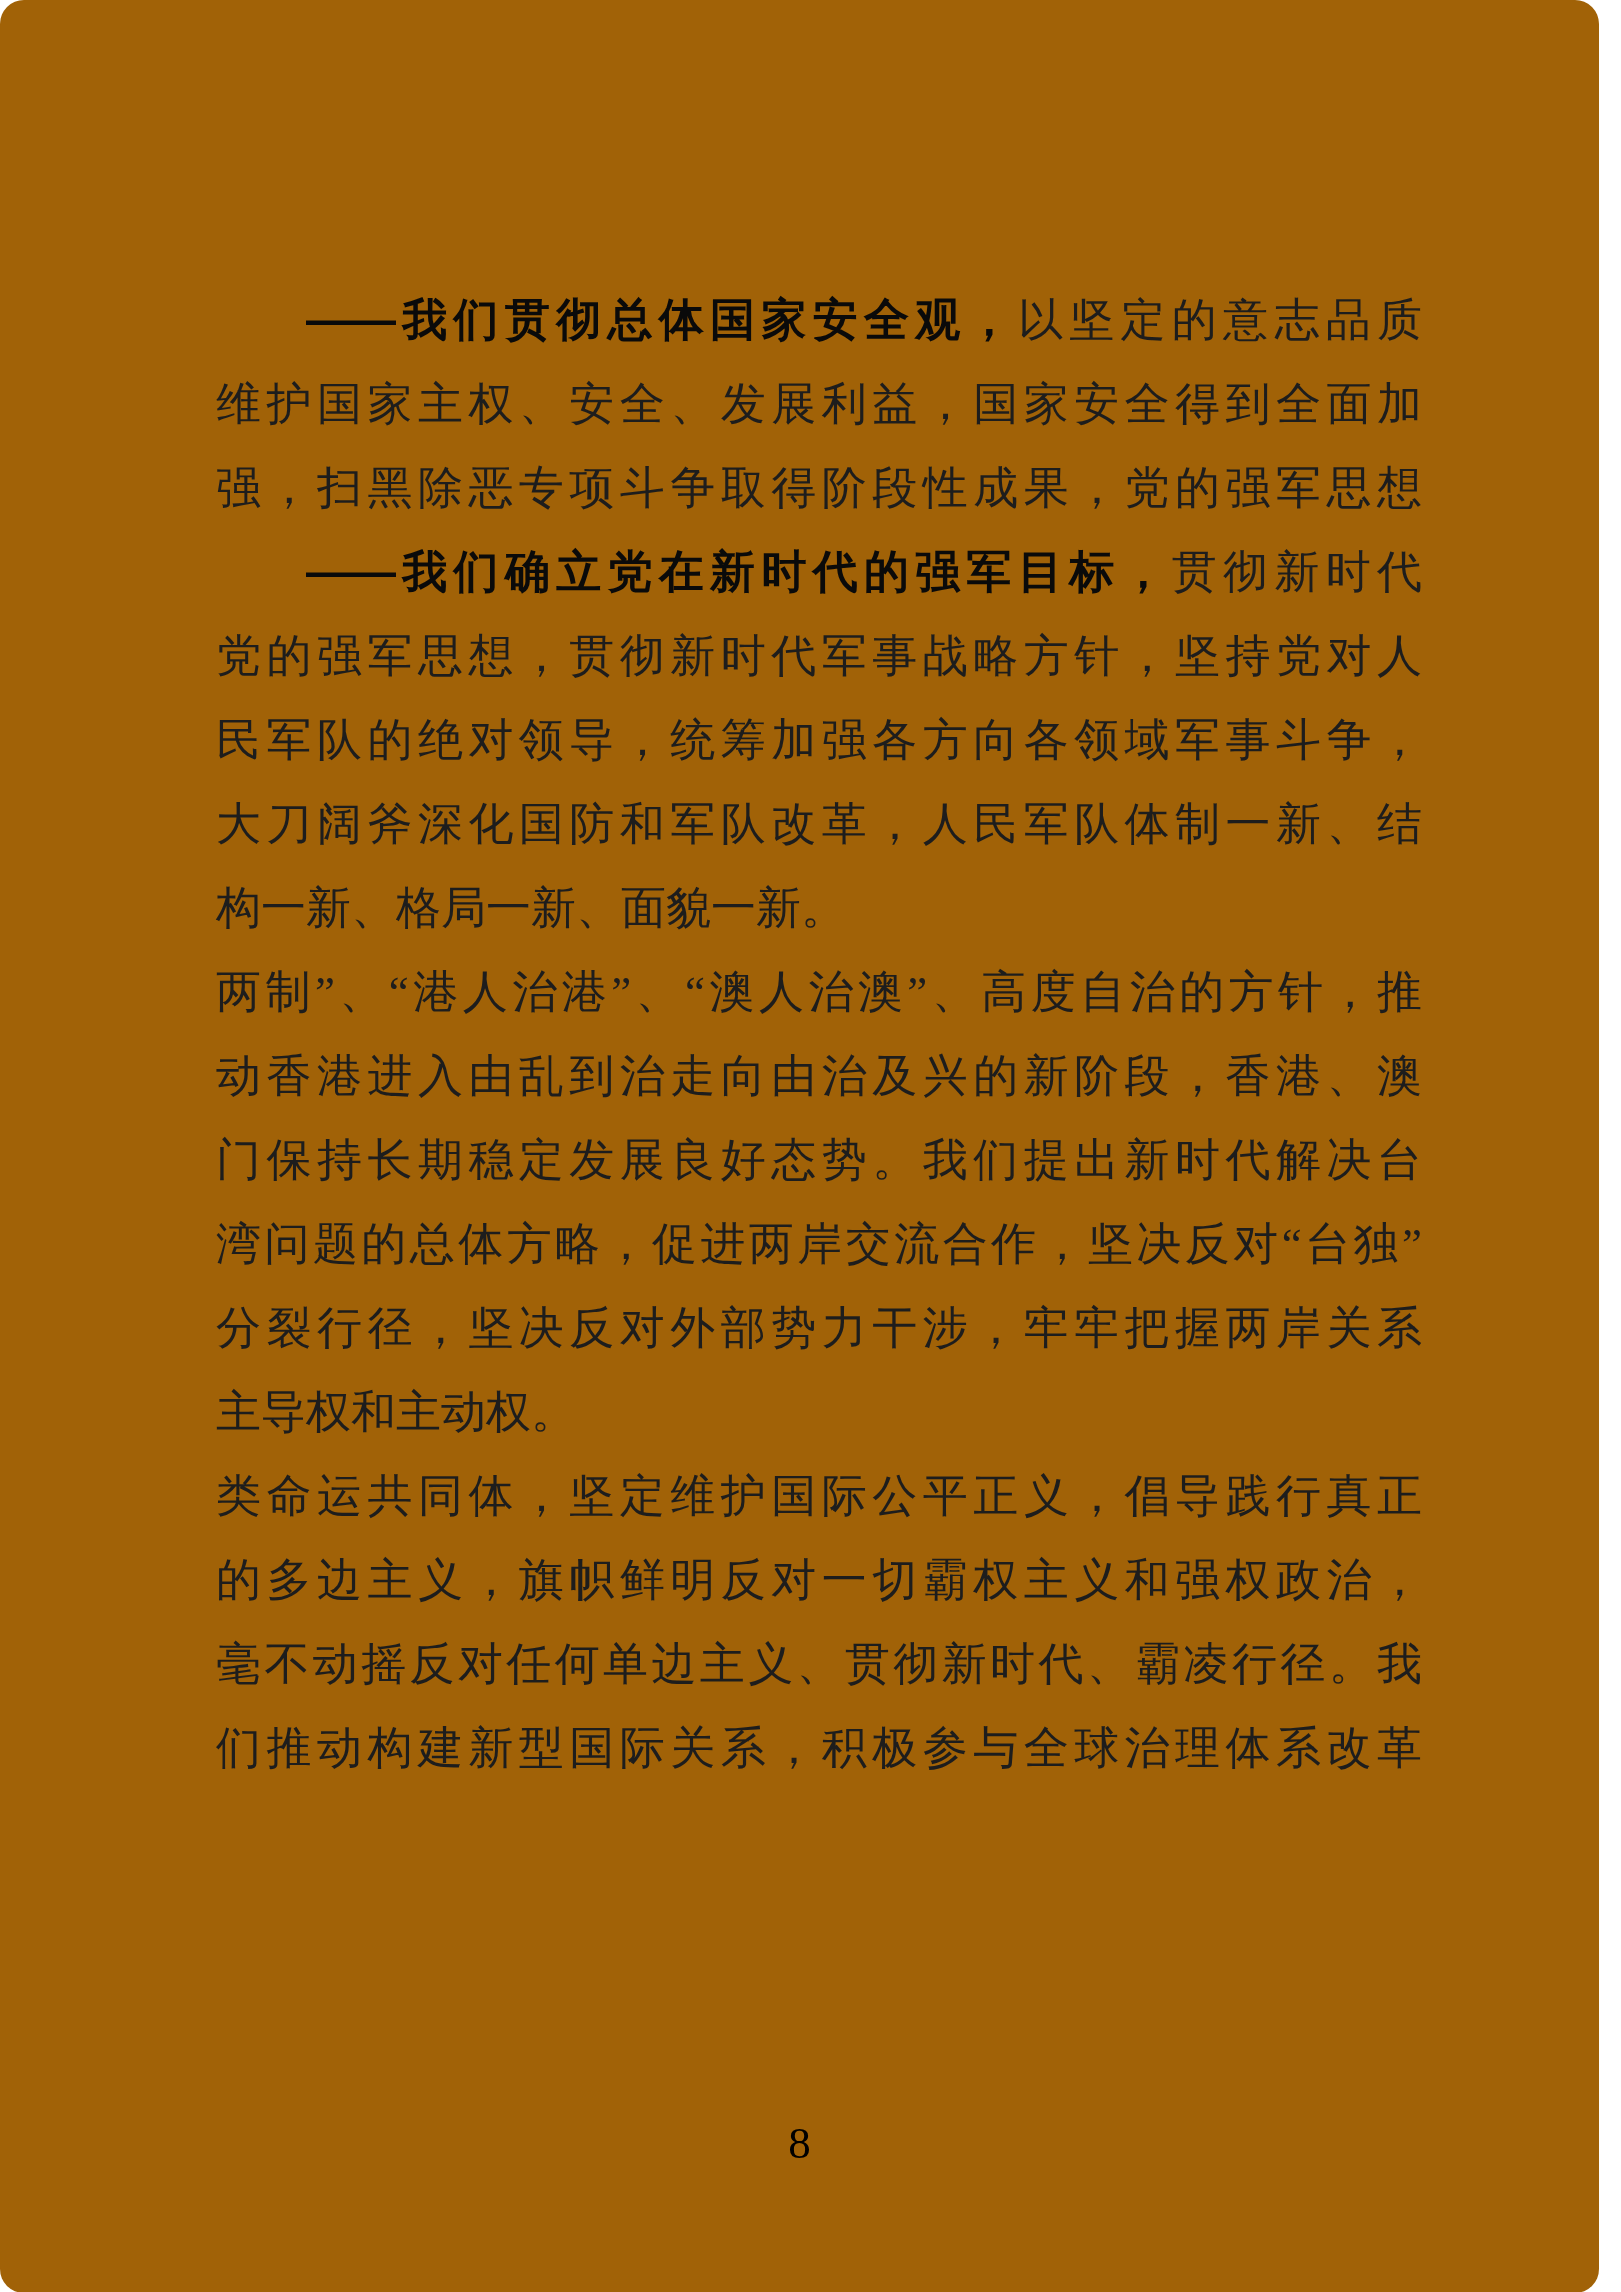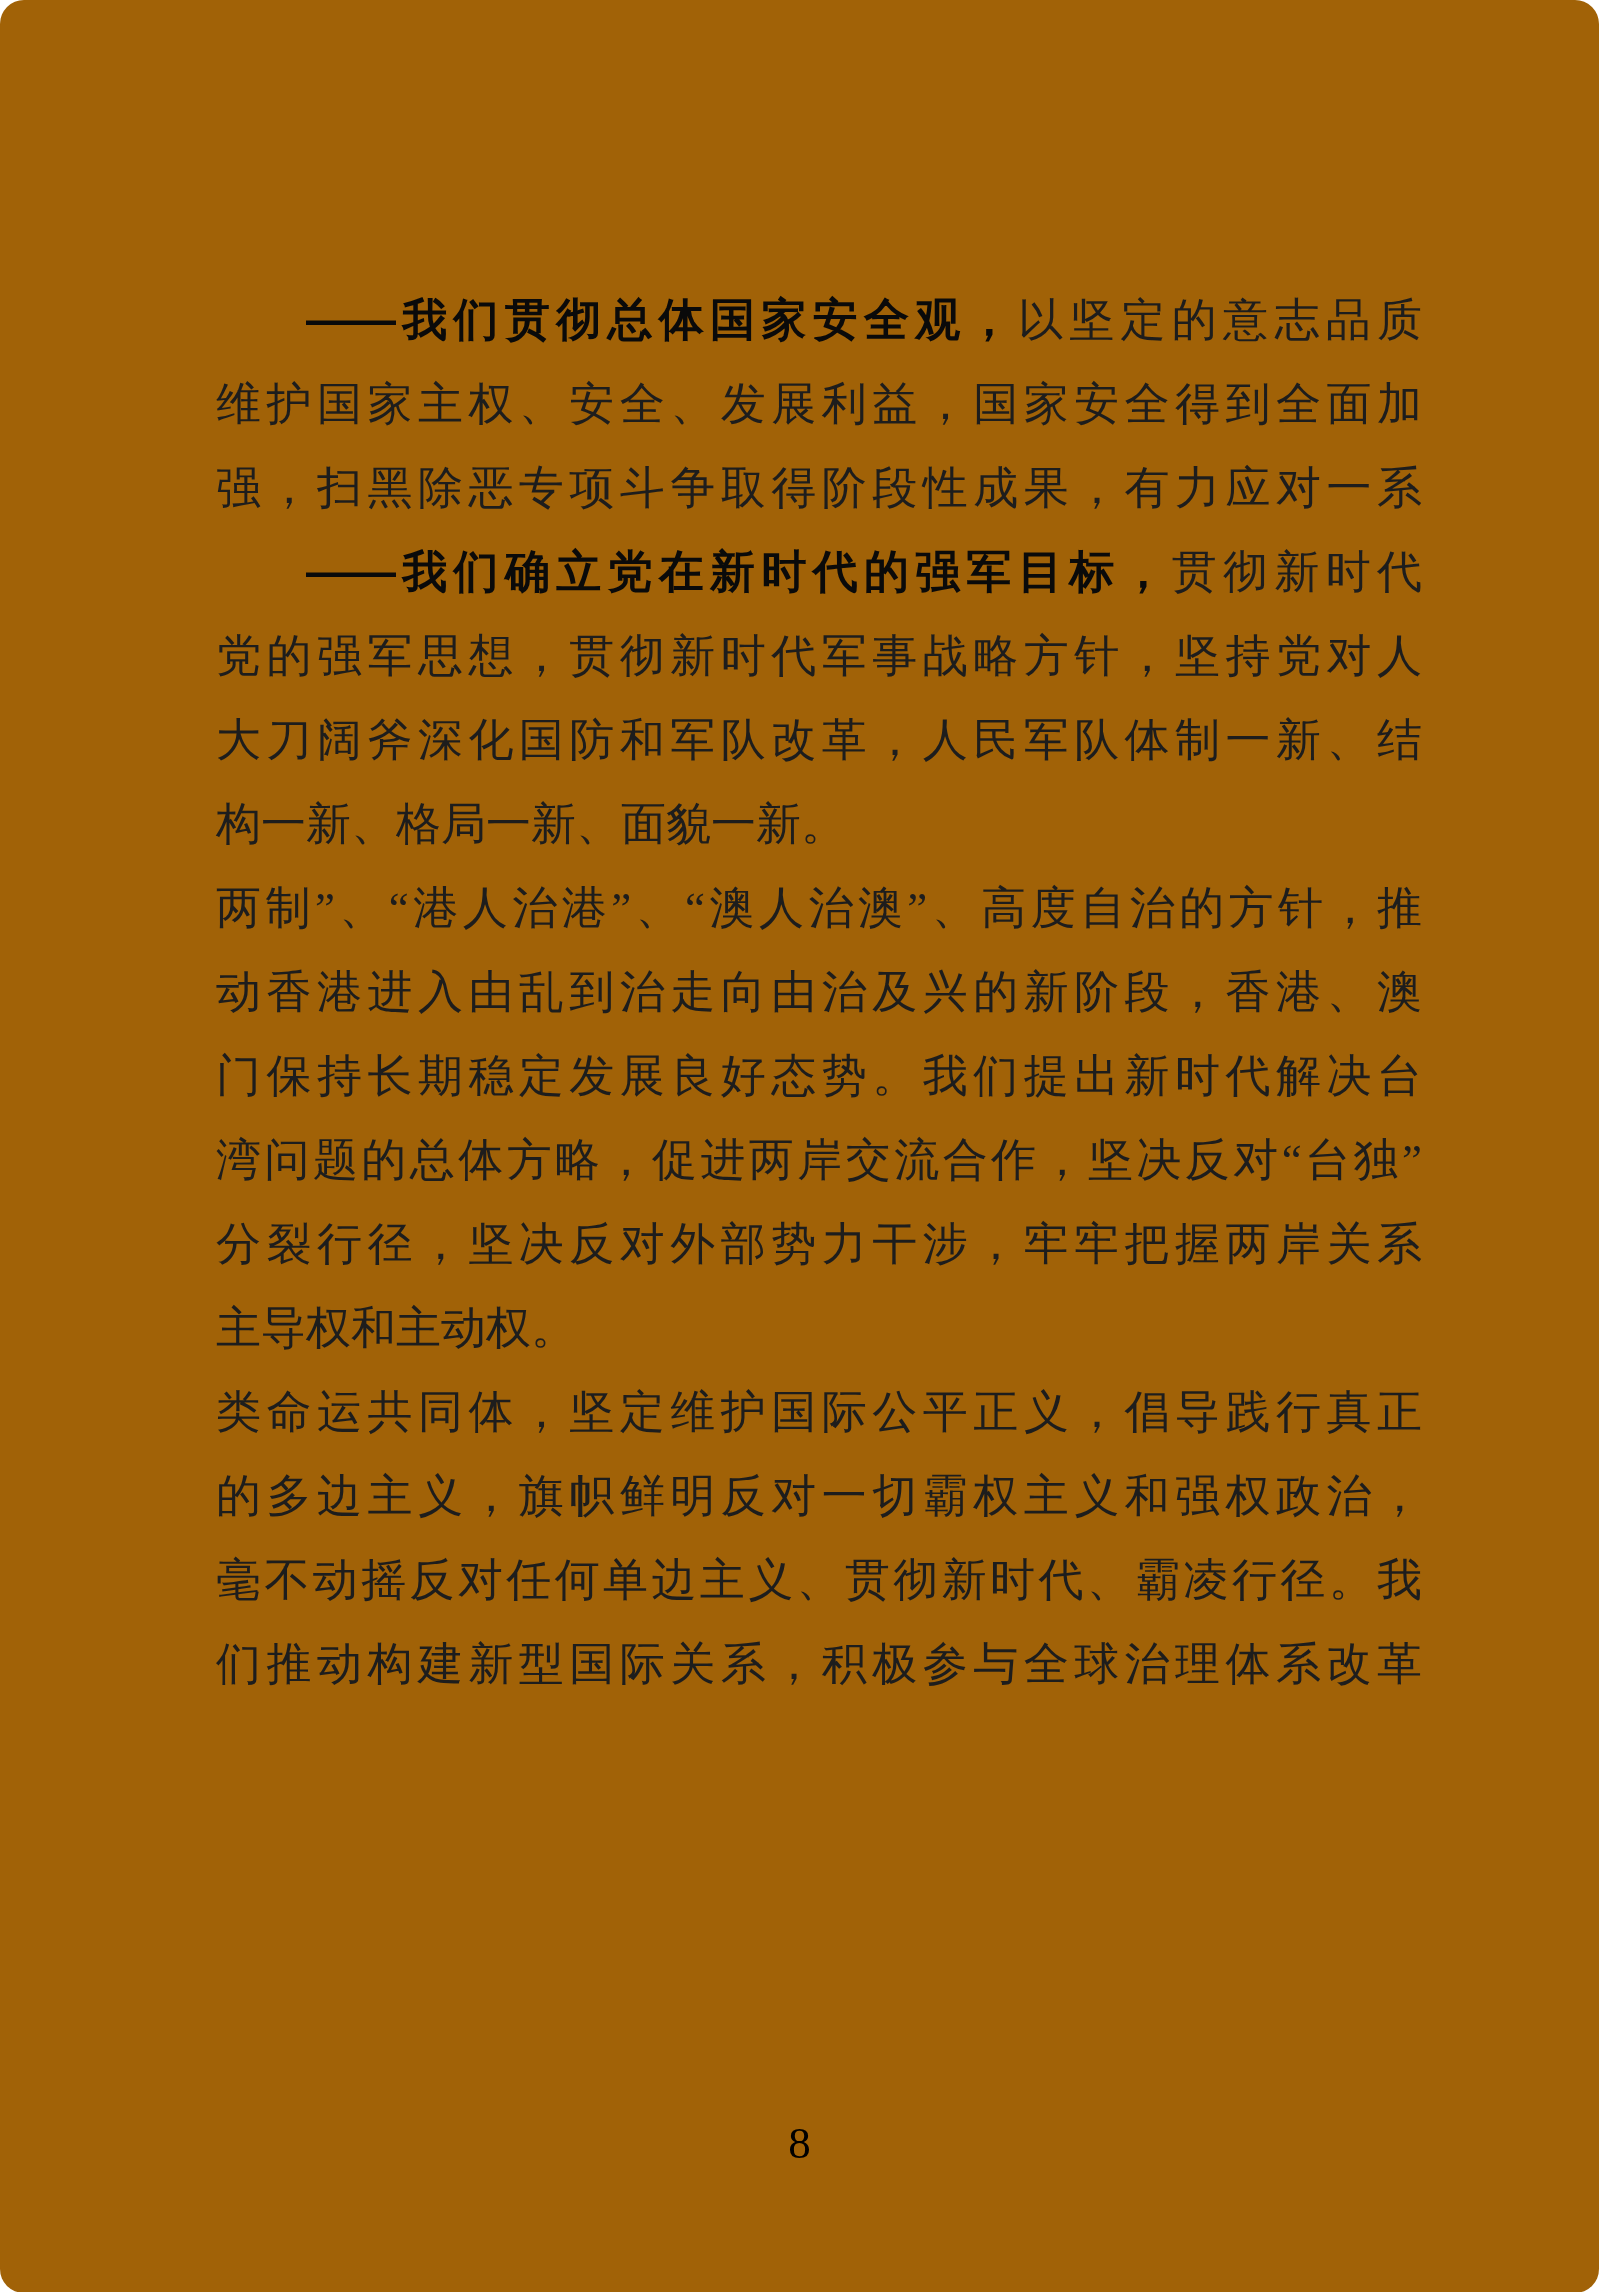--- a/index.html
+++ b/index.html
@@ -62,25 +62,26 @@
   }
 </style>
 </head>
 <body>
 
 <div class="page">
   <div class="text-block">
       <div class="paragraph">
         <div class="line first justify"><span class="lead">——我们贯彻总体国家安全观，</span><span>以坚定的意志品质</span></div>
         <div class="line justify">维护国家主权、安全、发展利益，国家安全得到全面加</div>
-        <div class="line justify">强，扫黑除恶专项斗争取得阶段性成果，有力应对一系</div>
+        <div class="line justify">强，扫黑除恶专项斗争取得阶段性成果，党的强军思想</div>
       </div>
       <div class="paragraph">
         <div class="line first justify"><span class="lead">——我们确立党在新时代的强军目标，</span><span>贯彻新时代</span></div>
         <div class="line justify">党的强军思想，贯彻新时代军事战略方针，坚持党对人</div>
+        <div class="line justify">民军队的绝对领导，统筹加强各方向各领域军事斗争，</div>
         <div class="line justify">大刀阔斧深化国防和军队改革，人民军队体制一新、结</div>
         <div class="line">构一新、格局一新、面貌一新。</div>
       </div>
       <div class="paragraph">
         <div class="line justify">两制”、“港人治港”、“澳人治澳”、高度自治的方针，推</div>
         <div class="line justify">动香港进入由乱到治走向由治及兴的新阶段，香港、澳</div>
         <div class="line justify">门保持长期稳定发展良好态势。我们提出新时代解决台</div>
         <div class="line justify">湾问题的总体方略，促进两岸交流合作，坚决反对“台独”</div>
         <div class="line justify">分裂行径，坚决反对外部势力干涉，牢牢把握两岸关系</div>
         <div class="line">主导权和主动权。</div>

